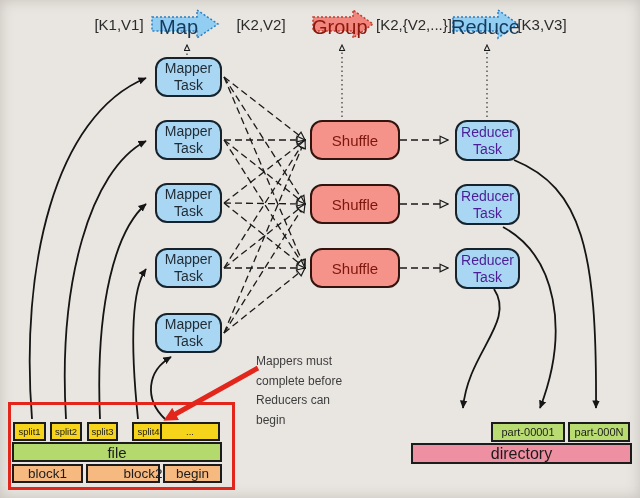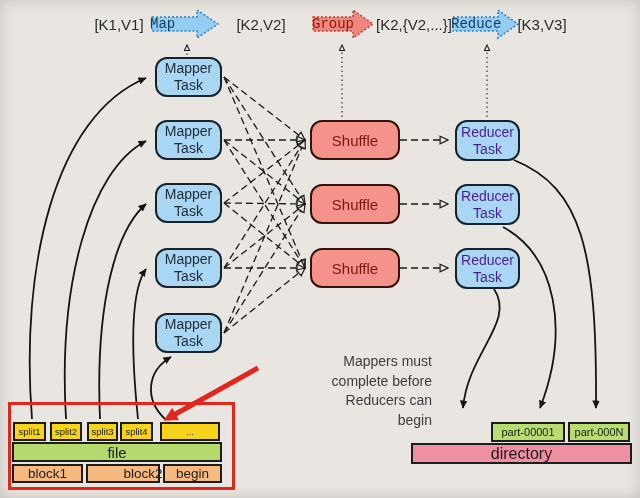--- a/index.html
+++ b/index.html
@@ -4,42 +4,42 @@
 <style>
   html,body{margin:0;padding:0;}
   .stage{
     position:relative;width:640px;height:498px;overflow:hidden;
     background:#e9e6e1;
     box-shadow:inset 0 0 14px rgba(90,80,70,.25);
     font-family:"Liberation Sans", sans-serif;
   }
   .stage svg{position:absolute;left:0;top:0;}
   .lbl{position:absolute;font-size:15px;color:#2b2b2b;text-align:center;white-space:nowrap;}
-  .arrow-lbl{position:absolute;top:16px;font-size:14px;text-align:left;white-space:nowrap;font-family:Liberation Mono, monospace;}
+  .arrow-lbl{position:absolute;top:16px;font-size:20px;text-align:right;white-space:nowrap;}
   .blue-txt{color:#143a5c;}
   .red-txt{color:#8c170c;}
   .box{
     position:absolute;box-sizing:border-box;border-radius:12px;
     display:flex;flex-direction:column;align-items:center;justify-content:center;
     text-align:center;line-height:17px;font-size:14px;
   }
   .task-blue{background:#a9d6f3;border:2px solid #16232c;color:#1f2a33;width:67px;height:40px;left:155px;}
   .reducer-blue{background:#a9d6f3;border:2px solid #16232c;color:#4c1d95;width:65px;height:41px;left:455px;}
   .shuffle-red{background:#f5938b;border:2px solid #33130d;color:#7c150c;width:90px;height:40px;left:310px;font-size:15px;}
   .cell{
     position:absolute;box-sizing:border-box;border:2px solid #1c1c1c;
     display:flex;align-items:center;justify-content:center;color:#1c1c1c;white-space:nowrap;
   }
   .split{background:#f6d41c;top:422px;height:19px;font-size:9.5px;}
   .file-row{background:#b4da6e;left:12px;top:442px;width:210px;height:20px;font-size:15px;}
   .block{background:#f6ba80;top:464px;height:19px;font-size:13.5px;}
   .part{background:#b9dc72;top:422px;height:20px;font-size:11px;}
   .dir-row{background:#ee8fa2;left:411px;top:443px;width:221px;height:21px;font-size:16px;}
   .red-frame{position:absolute;box-sizing:border-box;left:8px;top:402px;width:227px;height:88px;border:3px solid #e3261c;}
-  .note{position:absolute;left:262px;top:352px;width:170px;text-align:right;font-size:14px;line-height:19.5px;color:#3d3d3d;}
+  .note{position:absolute;left:256px;top:352px;width:170px;text-align:left;font-size:12px;line-height:19.5px;color:#3d3d3d;}
 </style>
 </head>
 <body>
 
 <div class="stage">
 
   <svg width="640" height="498" viewBox="0 0 640 498">
     <defs>
       <marker id="open" viewBox="0 0 12 12" refX="11" refY="6" markerWidth="10" markerHeight="10" orient="auto" markerUnits="userSpaceOnUse">
         <path d="M1.5,1.5 L11,6 L1.5,10.5 Z" fill="#e9e6e1" stroke="#1a1a1a" stroke-width="1.4"></path>
@@ -158,21 +158,21 @@
     <div>Mappers must</div>
     <div>complete before</div>
     <div>Reducers can</div>
     <div>begin</div>
   </div>
 
   <div class="red-frame"></div>
   <div class="cell split" style="left:13px;width:33px;">split1</div>
   <div class="cell split" style="left:50px;width:32px;">split2</div>
   <div class="cell split" style="left:87px;width:31px;">split3</div>
-  <div class="cell split" style="left:120px;width:33px;">split4</div>
+  <div class="cell split" style="left:132px;width:33px;">split4</div>
   <div class="cell split" style="left:160px;width:60px;">...</div>
   <div class="cell file-row">file</div>
   <div class="cell block" style="left:12px;width:71px;">block1</div>
   <div class="cell block" style="left:86px;width:74px;padding-left:40px;">block2</div>
   <div class="cell block" style="left:163px;width:59px;">begin</div>
 
   <div class="cell part" style="left:491px;width:74px;">part-00001</div>
   <div class="cell part" style="left:568px;width:62px;">part-000N</div>
   <div class="cell dir-row">directory</div>
 

